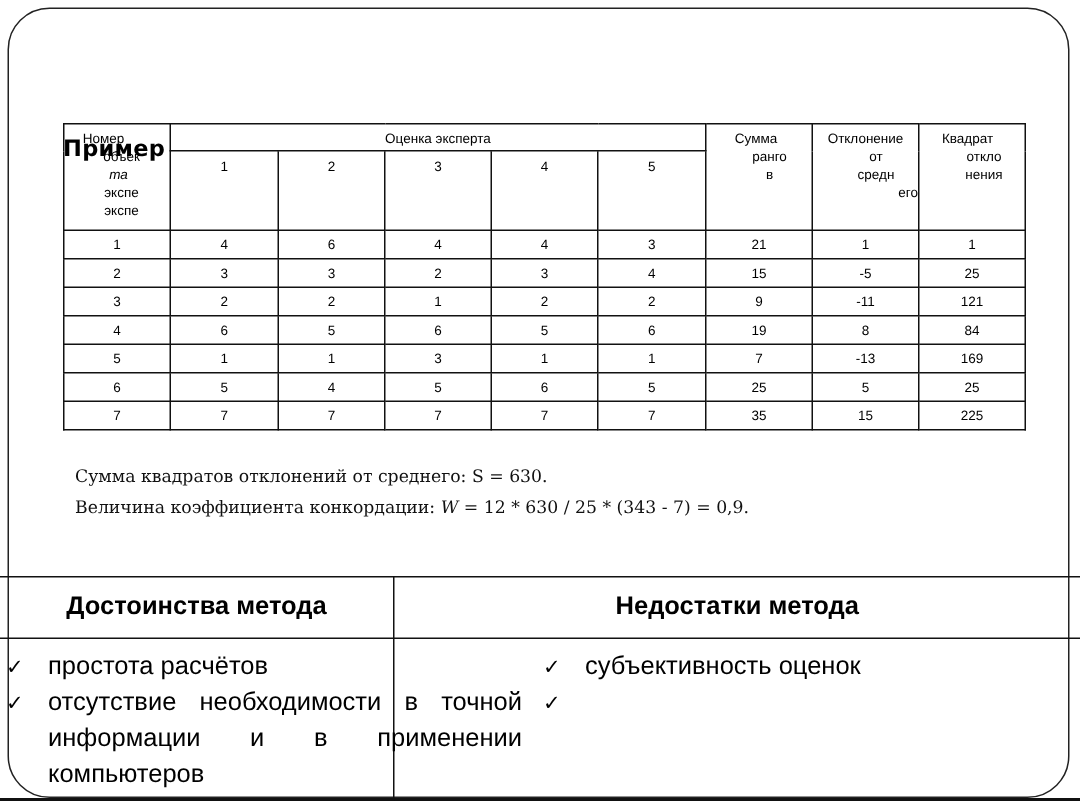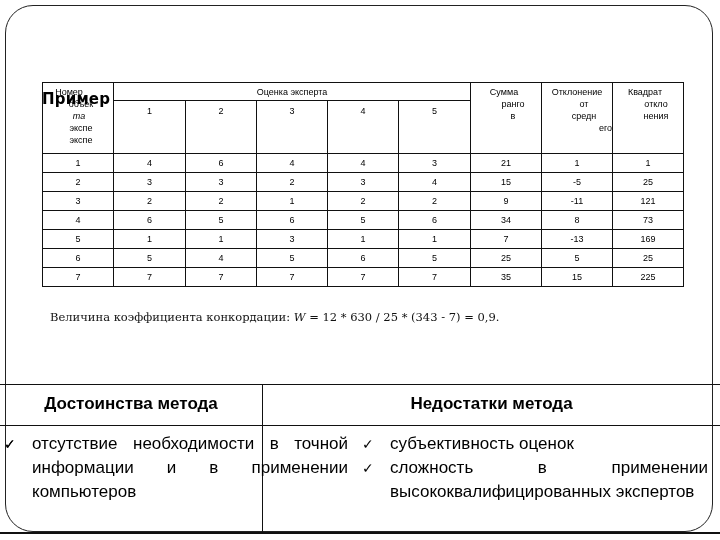--- a/index.html
+++ b/index.html
@@ -129,23 +129,23 @@
     <td>-11</td>
     <td>121</td>
   </tr>
   <tr>
     <td>4</td>
     <td>6</td>
     <td>5</td>
     <td>6</td>
     <td>5</td>
     <td>6</td>
-    <td>34</td>
+    <td>19</td>
     <td>8</td>
-    <td>73</td>
+    <td>84</td>
   </tr>
   <tr>
     <td>5</td>
     <td>1</td>
     <td>1</td>
     <td>3</td>
     <td>1</td>
     <td>1</td>
     <td>7</td>
     <td>-13</td>
@@ -170,47 +170,48 @@
     <td>7</td>
     <td>7</td>
     <td>35</td>
     <td>15</td>
     <td>225</td>
   </tr>
 </tbody>
   </table>
 
 <div class="formulas">
+  <div>Сумма квадратов отклонений от среднего: S = 630.</div>
   <div>
     <span>Величина коэффициента конкордации: </span><i>W</i><span> = 12 * 630 / 25 * (343 - 7) = 0,9.</span>
   </div>
 </div>
 
 <div class="pros-cons">
   <div class="pc-top"></div>
   <div class="pc-mid"></div>
   <div class="pc-bot"></div>
   <div class="pc-div"></div>
 
   <div class="pc-heading" style="left:0; width:262px;">Достоинства метода</div>
   <div class="pc-heading" style="left:263px; width:457px;">Недостатки метода</div>
 
   <div class="pc-list" style="left:0; width:350px;">
     <div class="pc-item">
       <span class="check">✓</span>
+      <span>простота расчётов</span>
     </div>
     <div class="pc-item" style="padding-right:2px;">
       <span class="check">✓</span>
       <span>отсутствие необходимости в точной информации и в применении компьютеров</span>
     </div>
   </div>
 
   <div class="pc-list" style="left:358px; width:350px;">
     <div class="pc-item">
       <span class="check">✓</span>
       <span>субъективность оценок</span>
     </div>
     <div class="pc-item">
       <span class="check">✓</span>
-      <span>сложность в применении высококвалифицированных экспертов</span>
     </div>
   </div>
 </div>
 
 </body></html>

